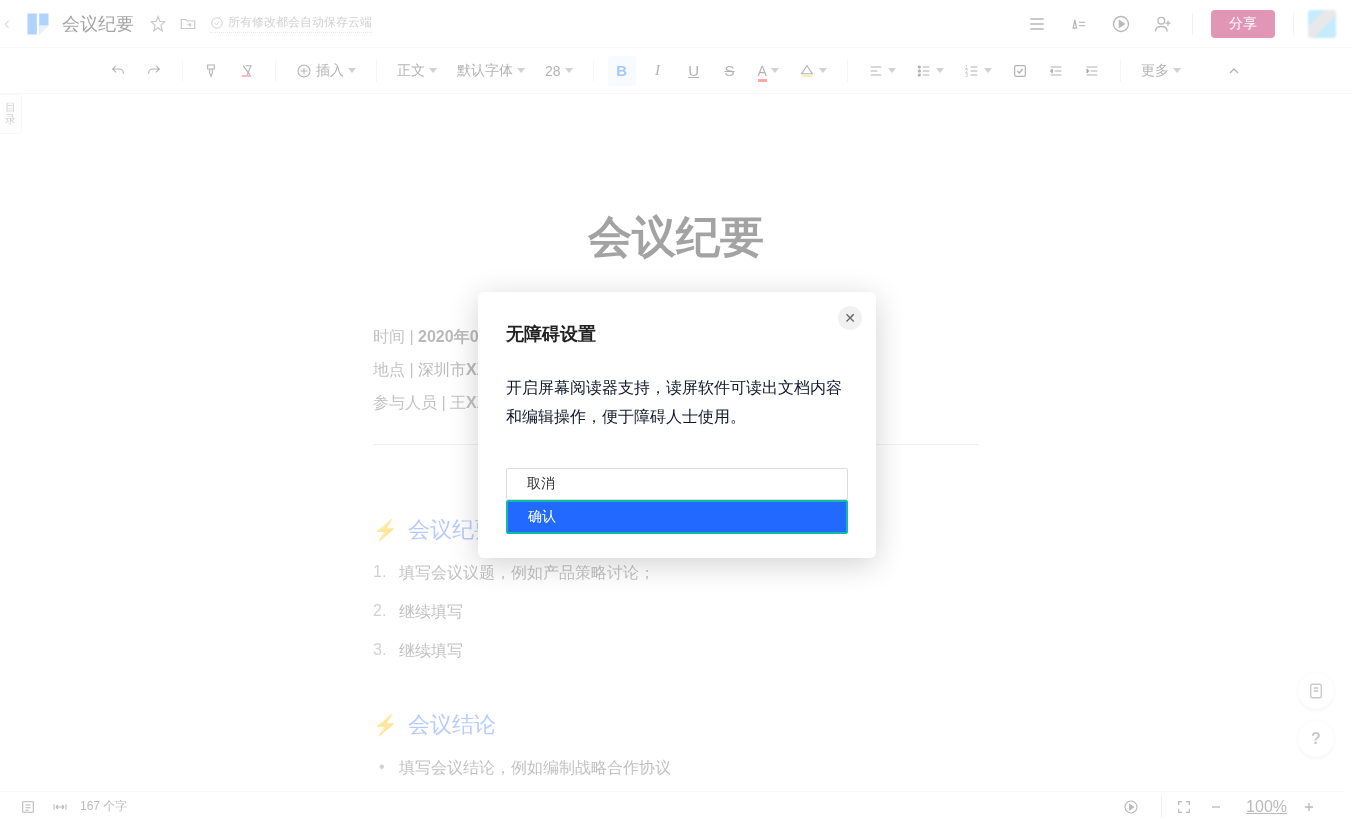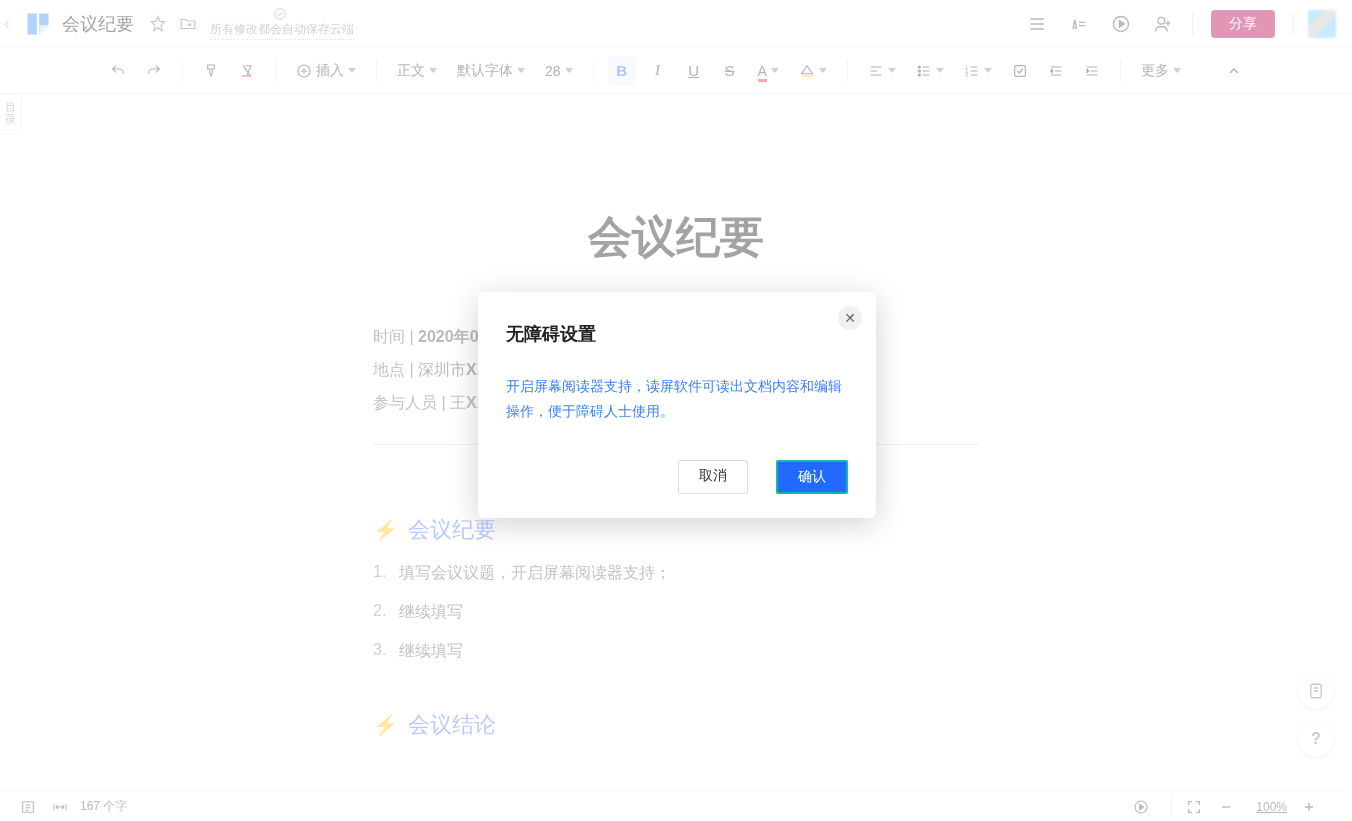--- a/index.html
+++ b/index.html
@@ -28,21 +28,21 @@
   border-bottom: 1px solid #f0f0f0;
 }
 .back-caret { color: #bbb; font-size: 18px; padding: 0 4px; }
 .logo {
   width: 28px; height: 28px; margin: 0 10px; position: relative;
 }
 .logo svg { width:100%; height:100%; }
 .doc-title { font-size: 18px; color: #333; font-weight: 500; margin-right: 12px; }
 .hd-icon { width: 24px; height: 24px; display:flex;align-items:center;justify-content:center;color:#888;margin-right:6px;}
 .hd-icon svg { width:18px;height:18px; }
-.autosave { display:flex; align-items:center; color:#999; font-size:12px; margin-left:4px; border-bottom:1px dotted #ccc; padding-bottom:1px;flex-direction:column;}
+.autosave { display:flex; align-items:center; color:#999; font-size:12px; margin-left:4px; border-bottom:1px dotted #ccc; padding-bottom:1px;}
 .autosave svg { width:14px; height:14px; margin-right:4px; }
 .spacer { flex:1; }
 .top-action { width:34px;height:34px;display:flex;align-items:center;justify-content:center;color:#666;margin:0 4px;border-radius:4px;}
 .top-action svg { width:20px;height:20px; }
 .share-btn { background:#be185d; color:#fff; font-size:14px; padding:5px 18px; border-radius:4px; margin:0 10px; }
 .vsep { width:1px; height:22px; background:#e0e0e0; margin:0 8px;}
 .avatar { width:28px;height:28px;background:linear-gradient(135deg,#7dd3fc 30%,#ccc 30%,#ccc 60%,#7dd3fc 60%);border-radius:3px;margin:0 6px; filter:blur(1px);}
 
 .toolbar {
   height:46px; display:flex; align-items:center; padding:0 100px 0 100px; border-bottom:1px solid #f0f0f0;
@@ -78,34 +78,34 @@
 ol.custom li::before { content:counter(li) "."; position:absolute; left:0; color:#999;}
 ul.custom { list-style:none; padding:0;}
 ul.custom li { font-size:16px; color:#777; margin-bottom:18px; padding-left:26px; position:relative;}
 ul.custom li::before { content:"•"; position:absolute; left:6px; color:#999;}
 
 .statusbar { position:absolute; bottom:0; left:0; right:7px; height:30px; display:flex; align-items:center; padding:0 16px; border-top:1px solid #f0f0f0; color:#666; font-size:12px;}
 .sb-icon { width:24px; height:24px; display:flex;align-items:center;justify-content:center;margin-right:8px;}
 .sb-icon svg { width:16px;height:16px;}
 .sb-spacer { flex:1;}
 .zoom { display:flex; align-items:center; gap:10px;}
-.zoom span { font-size:12px;text-decoration:underline;}
+.zoom span { font-size:16px;text-decoration:underline;}
 
 .float-btn { position:absolute; right:18px; width:36px; height:36px; border-radius:50%; background:#fff; box-shadow:0 1px 4px rgba(0,0,0,0.12); display:flex;align-items:center;justify-content:center;color:#888;}
 .fb1 { bottom:112px;}
 .fb2 { bottom:64px;}
 
 .modal {
   position:absolute; z-index:100; left:478px; top:292px; width:398px; background:#fff;
   border-radius:6px; box-shadow:0 6px 30px rgba(0,0,0,0.18); padding:30px 28px 24px 28px;
 }
 .modal-close { position:absolute; top:14px; right:14px; width:24px;height:24px;border-radius:50%;background:#f1f1f1;display:flex;align-items:center;justify-content:center;color:#666;font-size:14px;cursor:pointer;}
 .modal-title { font-size:18px; font-weight:600; color:#222; margin-bottom:28px;}
-.modal-body { font-size:14px; color:#3b82f6; line-height:1.8; margin-bottom:36px;}
-.modal-actions { display:flex; justify-content:flex-end; gap:28px;}
+.modal-body { font-size:16px; color:#0f172a; line-height:1.8; margin-bottom:36px;}
+.modal-actions { display:flex; justify-content:flex-end; gap:0;flex-direction:column;}
 .btn { font-size:14px; padding:6px 20px; border-radius:2px; cursor:pointer;}
 .btn-secondary { background:#fff; color:#333; border:1px solid #ddd;}
 .btn-primary { background:#2169FF; color:#fff; border:2px solid #14b8a6;}
 </style>
 </head>
 <body>
 
 <div class="header">
   <div class="back-caret">‹</div>
   <div class="logo">
@@ -301,29 +301,32 @@
     </div>
     <div class="meta-row">
       <span>参与人员</span> | 王<b>XX</b>
     </div>
     <hr class="hr">
     <div class="sec-head">
       <span class="bolt">⚡</span>
       <span class="sec-title">会议纪要</span>
     </div>
     <ol class="custom">
-      <li>填写会议议题，开启屏幕阅读器支持；</li>
+      <li>填写会议议题，例如产品策略讨论；</li>
       <li>继续填写</li>
       <li>继续填写</li>
     </ol>
     <div style="height:30px"></div>
     <div class="sec-head">
       <span class="bolt">⚡</span>
       <span class="sec-title">会议结论</span>
     </div>
+    <ul class="custom">
+      <li>填写会议结论，例如编制战略合作协议</li>
+    </ul>
   </div>
 </div>
 
 <div class="float-btn fb1">
   <svg width="18" height="18" viewBox="0 0 24 24" fill="none" stroke="currentColor" stroke-width="1.8">
       <rect x="5" y="3" width="14" height="18" rx="2"></rect>
       <path d="M9 8h6M9 12h6"></path>
     </svg>
 </div>
 <div class="float-btn fb2">

